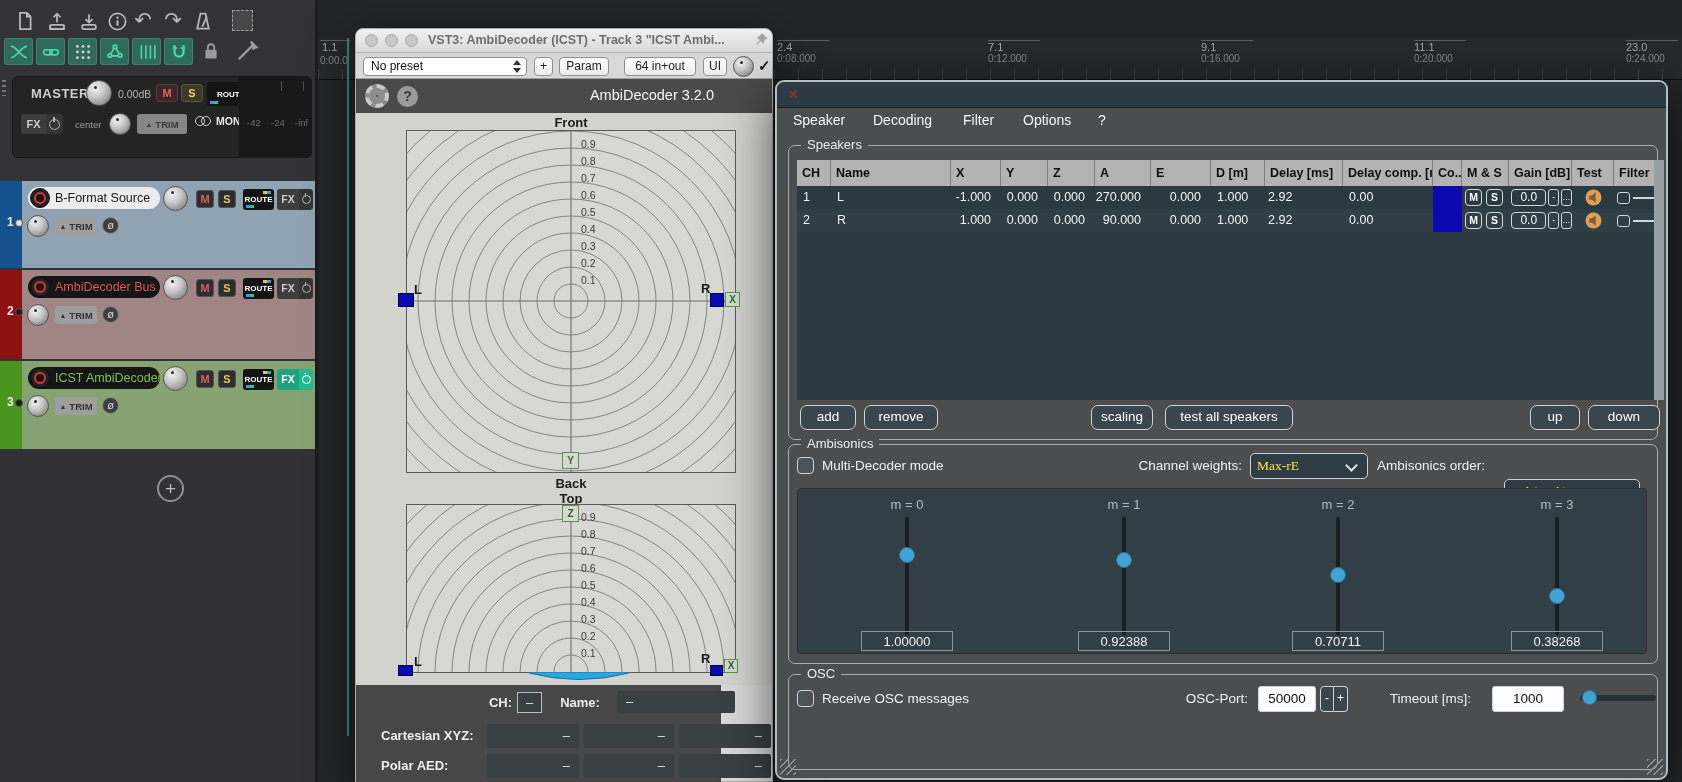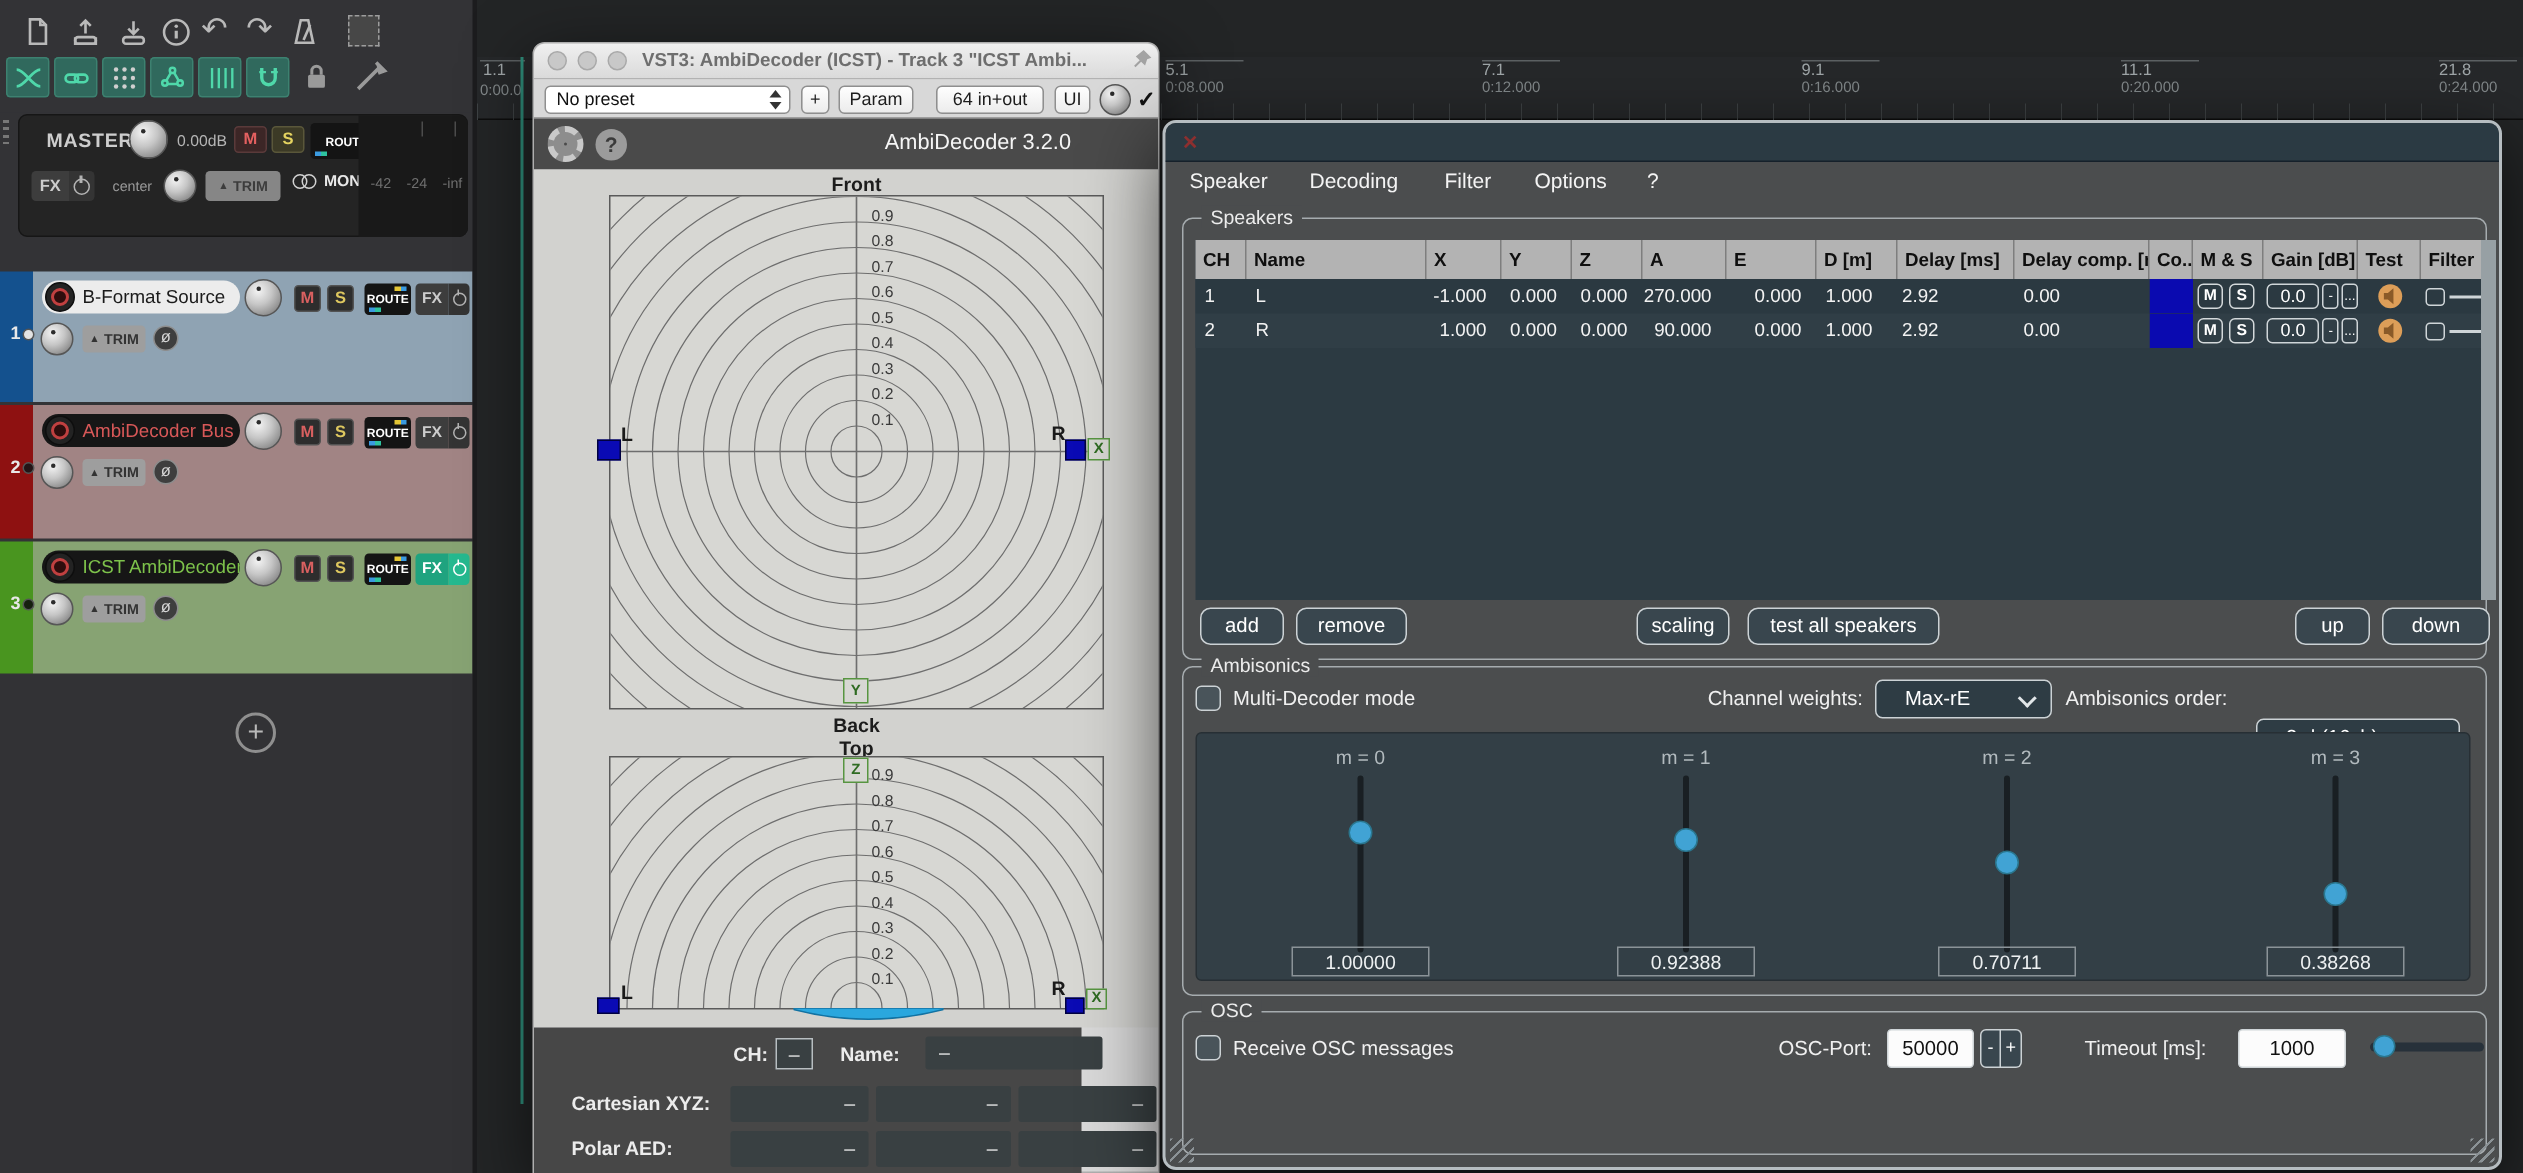--- a/index.html
+++ b/index.html
@@ -102,22 +102,22 @@
   .gbox { width:44px; height:17px; border:1.2px solid #cfd5d8; border-radius:4px; color:#fff;
           font-size:12px; text-align:center; line-height:15px; }
   .gmini { width:13px; height:17px; border:1.2px solid #cfd5d8; border-radius:3px; color:#fff;
            font-size:9px; text-align:center; line-height:14px; }
   .fbox { width:13px; height:12px; border:1.2px solid #cfd5d8; border-radius:3px; }
   .fline { width:22px; height:2px; background:#cfd5d8; }
   .jbtn { background:#39464e; border:1.5px solid #ccd2d5; border-radius:7px; color:#fff;
           font-size:13.5px; text-align:center; line-height:21px; }
   .cb { background:#49545a; border:1.5px solid #ccd2d5; border-radius:4px; }
   .slabel { color:#f0f0f0; font-size:13.5px; }
-  .sel { background:#2e3c44; border:1.5px solid #ccd2d5; border-radius:5px; color:#ffffff; font-size:13.5px;
-         line-height:23px; padding-left:19px; position:relative; }
+  .sel { background:#2e3c44; border:1.5px solid #ccd2d5; border-radius:5px; color:#fde047; font-size:13.5px;
+         line-height:23px; padding-left:6px; position:relative;font-family:Liberation Serif, serif; }
   .sel:after { content:''; position:absolute; right:11px; top:7px; width:7px; height:7px;
                border-right:2px solid #e2e6e8; border-bottom:2px solid #e2e6e8; transform:rotate(45deg); }
   .sliderpanel { background:#333f46; border:1px solid #272f34; border-radius:4px; }
   .mlab { color:#b2babe; font-size:13px; text-align:center; }
   .vtrack { width:4px; background:#191f23; border-radius:2px; }
   .thumb { width:16px; height:16px; border-radius:50%; background:#41a3d4; border:1px solid #2a768e; }
   .vbox { border:1px solid #8b9398; color:#eef1f2; font-size:13px; text-align:center; line-height:19px; }
   .wfield { background:#fcfcfc; border:1.5px solid #cfd5d8; border-radius:3px; color:#101010;
             font-size:13.5px; text-align:center; line-height:23px; }
   .stepbtn { background:#39464e; border:1.2px solid #ccd2d5; color:#fff; font-size:12px;
@@ -133,41 +133,41 @@
   <div class="a" style="left:318px;top:0;width:1364px;height:782px;background:#232526"></div>
   <div class="a" style="left:318px;top:38px;width:1364px;height:42px;background:#26282a;border-bottom:1px solid #0d0d0d">
     <div class="a ruler-ticks" style="left:0;top:31px;width:1364px;height:11px"></div>
 
     <div class="a rbar" style="left:4px;top:3px">1.1</div>
     <div class="a rtime" style="left:2px;top:17px">0:00.0</div>
     <div class="a rline" style="left:2px;top:2px;width:30px"></div>
 
     <div class="a" style="left:459px;top:2px">
       <div class="rline" style="width:52px"></div>
-        <div class="rbar">5.1</div>
+        <div class="rbar">2.4</div>
         <div class="rtime">0:08.000</div>
       </div>
     <div class="a" style="left:670px;top:2px">
       <div class="rline" style="width:52px"></div>
         <div class="rbar">7.1</div>
         <div class="rtime">0:12.000</div>
       </div>
     <div class="a" style="left:883px;top:2px">
       <div class="rline" style="width:52px"></div>
         <div class="rbar">9.1</div>
         <div class="rtime">0:16.000</div>
       </div>
     <div class="a" style="left:1096px;top:2px">
       <div class="rline" style="width:52px"></div>
         <div class="rbar">11.1</div>
         <div class="rtime">0:20.000</div>
       </div>
     <div class="a" style="left:1308px;top:2px">
       <div class="rline" style="width:52px"></div>
-        <div class="rbar">21.8</div>
+        <div class="rbar">23.0</div>
         <div class="rtime">0:24.000</div>
       </div>
   </div>
   <div class="a" style="left:347px;top:38px;width:2px;height:698px;background:#2f8f7c"></div>
 
   <div class="a" style="left:0;top:0;width:318px;height:75px;background:#333336">
     <div class="a ticon" style="left:12px;top:8px">
       <svg width="20" height="20" viewBox="0 0 16 16" fill="none" stroke="#b9b9b9" stroke-width="1.4">
           <path d="M4 1.5h5.5l3 3V14.5H4z"></path>
           <path d="M9.5 1.5v3h3"></path>

